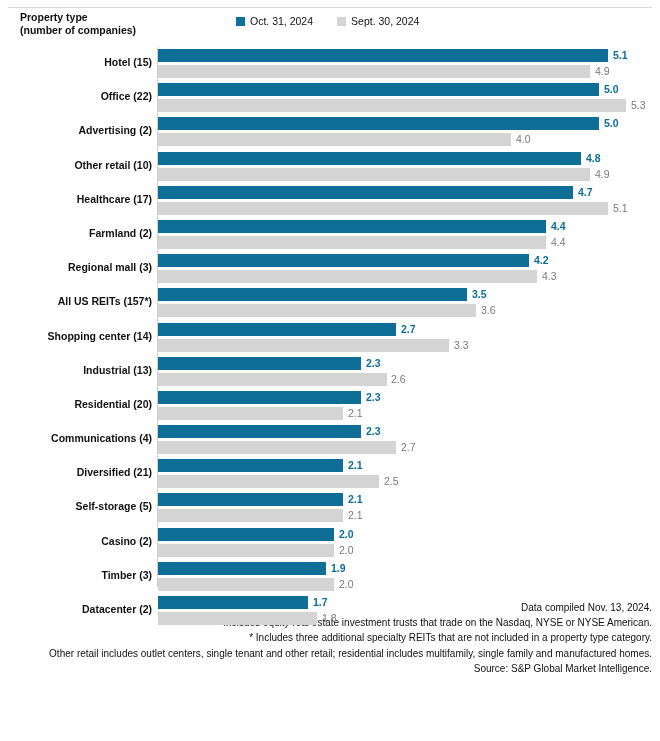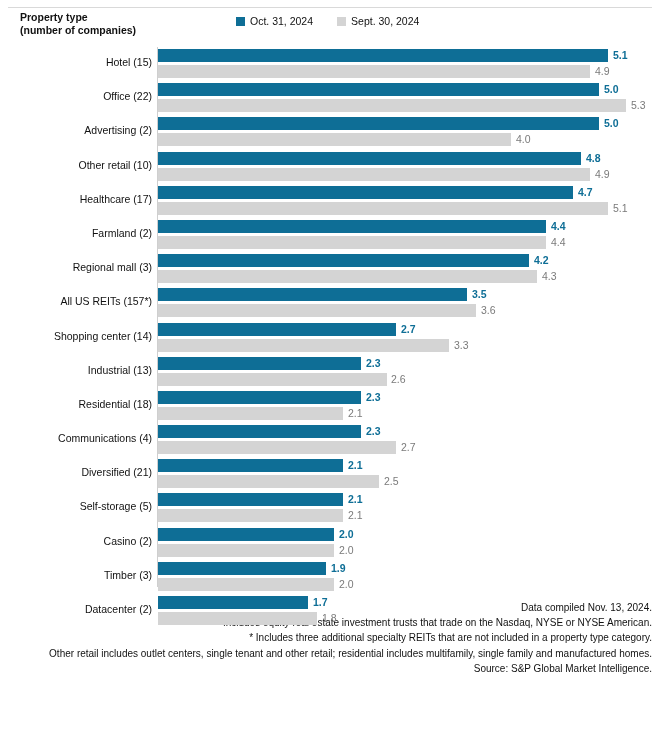--- a/index.html
+++ b/index.html
@@ -85,20 +85,21 @@
     height: 34.2px;
   }
   .cat-label {
     position: absolute;
     left: 0;
     width: 144px;
     text-align: right;
     top: 9px;
     font-size: 10.5px;
     color: #111111;
+    font-weight: bold;
   }
   .bars {
     position: absolute;
     left: 150px;
     right: 0;
     top: 2px;
   }
   .bar-wrap {
     position: relative;
     height: 14px;
@@ -294,21 +295,21 @@
             <div class="bar current" style="width: 203px;"></div>
             <span class="val current" style="left: 208px;">2.3</span>
           </div>
           <div class="bar-wrap">
             <div class="bar previous" style="width: 229px;"></div>
             <span class="val previous" style="left: 233px; text-align: right;">2.6</span>
           </div>
         </div>
       </div>
       <div class="row">
-        <div class="cat-label">Residential (18)</div>
+        <div class="cat-label">Residential (20)</div>
         <div class="bars">
           <div class="bar-wrap">
             <div class="bar current" style="width: 203px;"></div>
             <span class="val current" style="left: 208px;">2.3</span>
           </div>
           <div class="bar-wrap">
             <div class="bar previous" style="width: 185px;"></div>
             <span class="val previous" style="left: 190px;">2.1</span>
           </div>
         </div>

